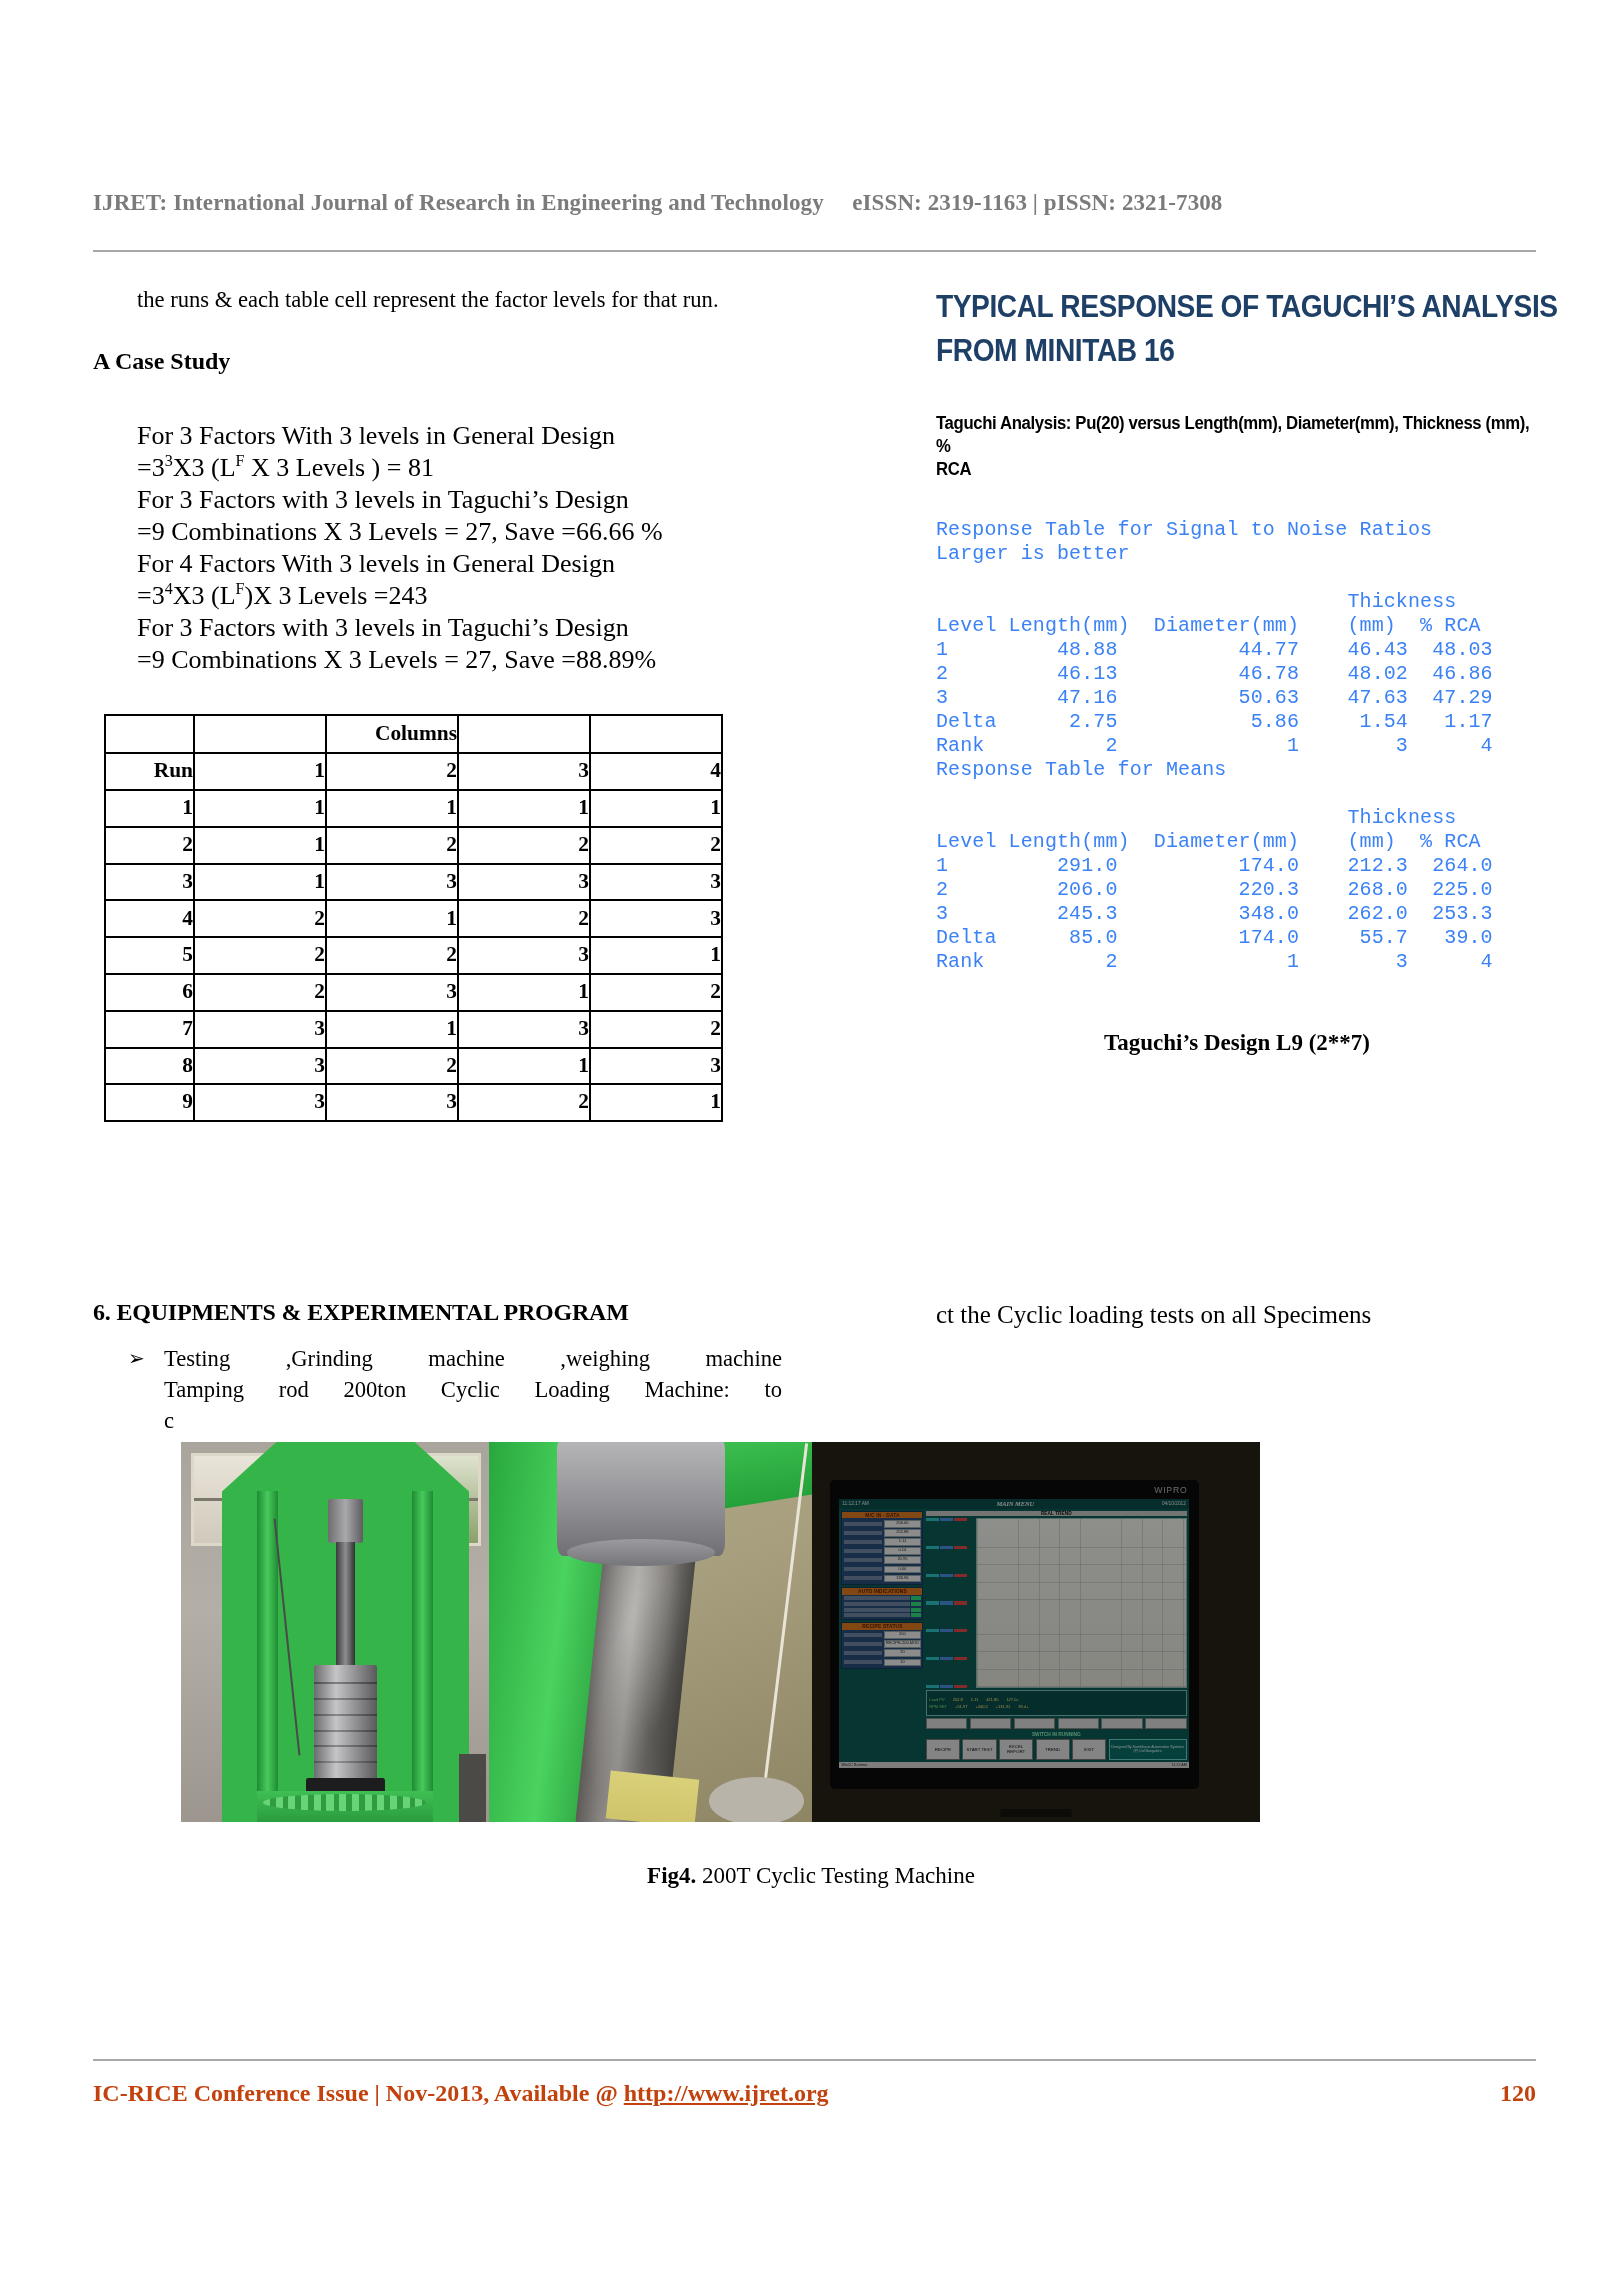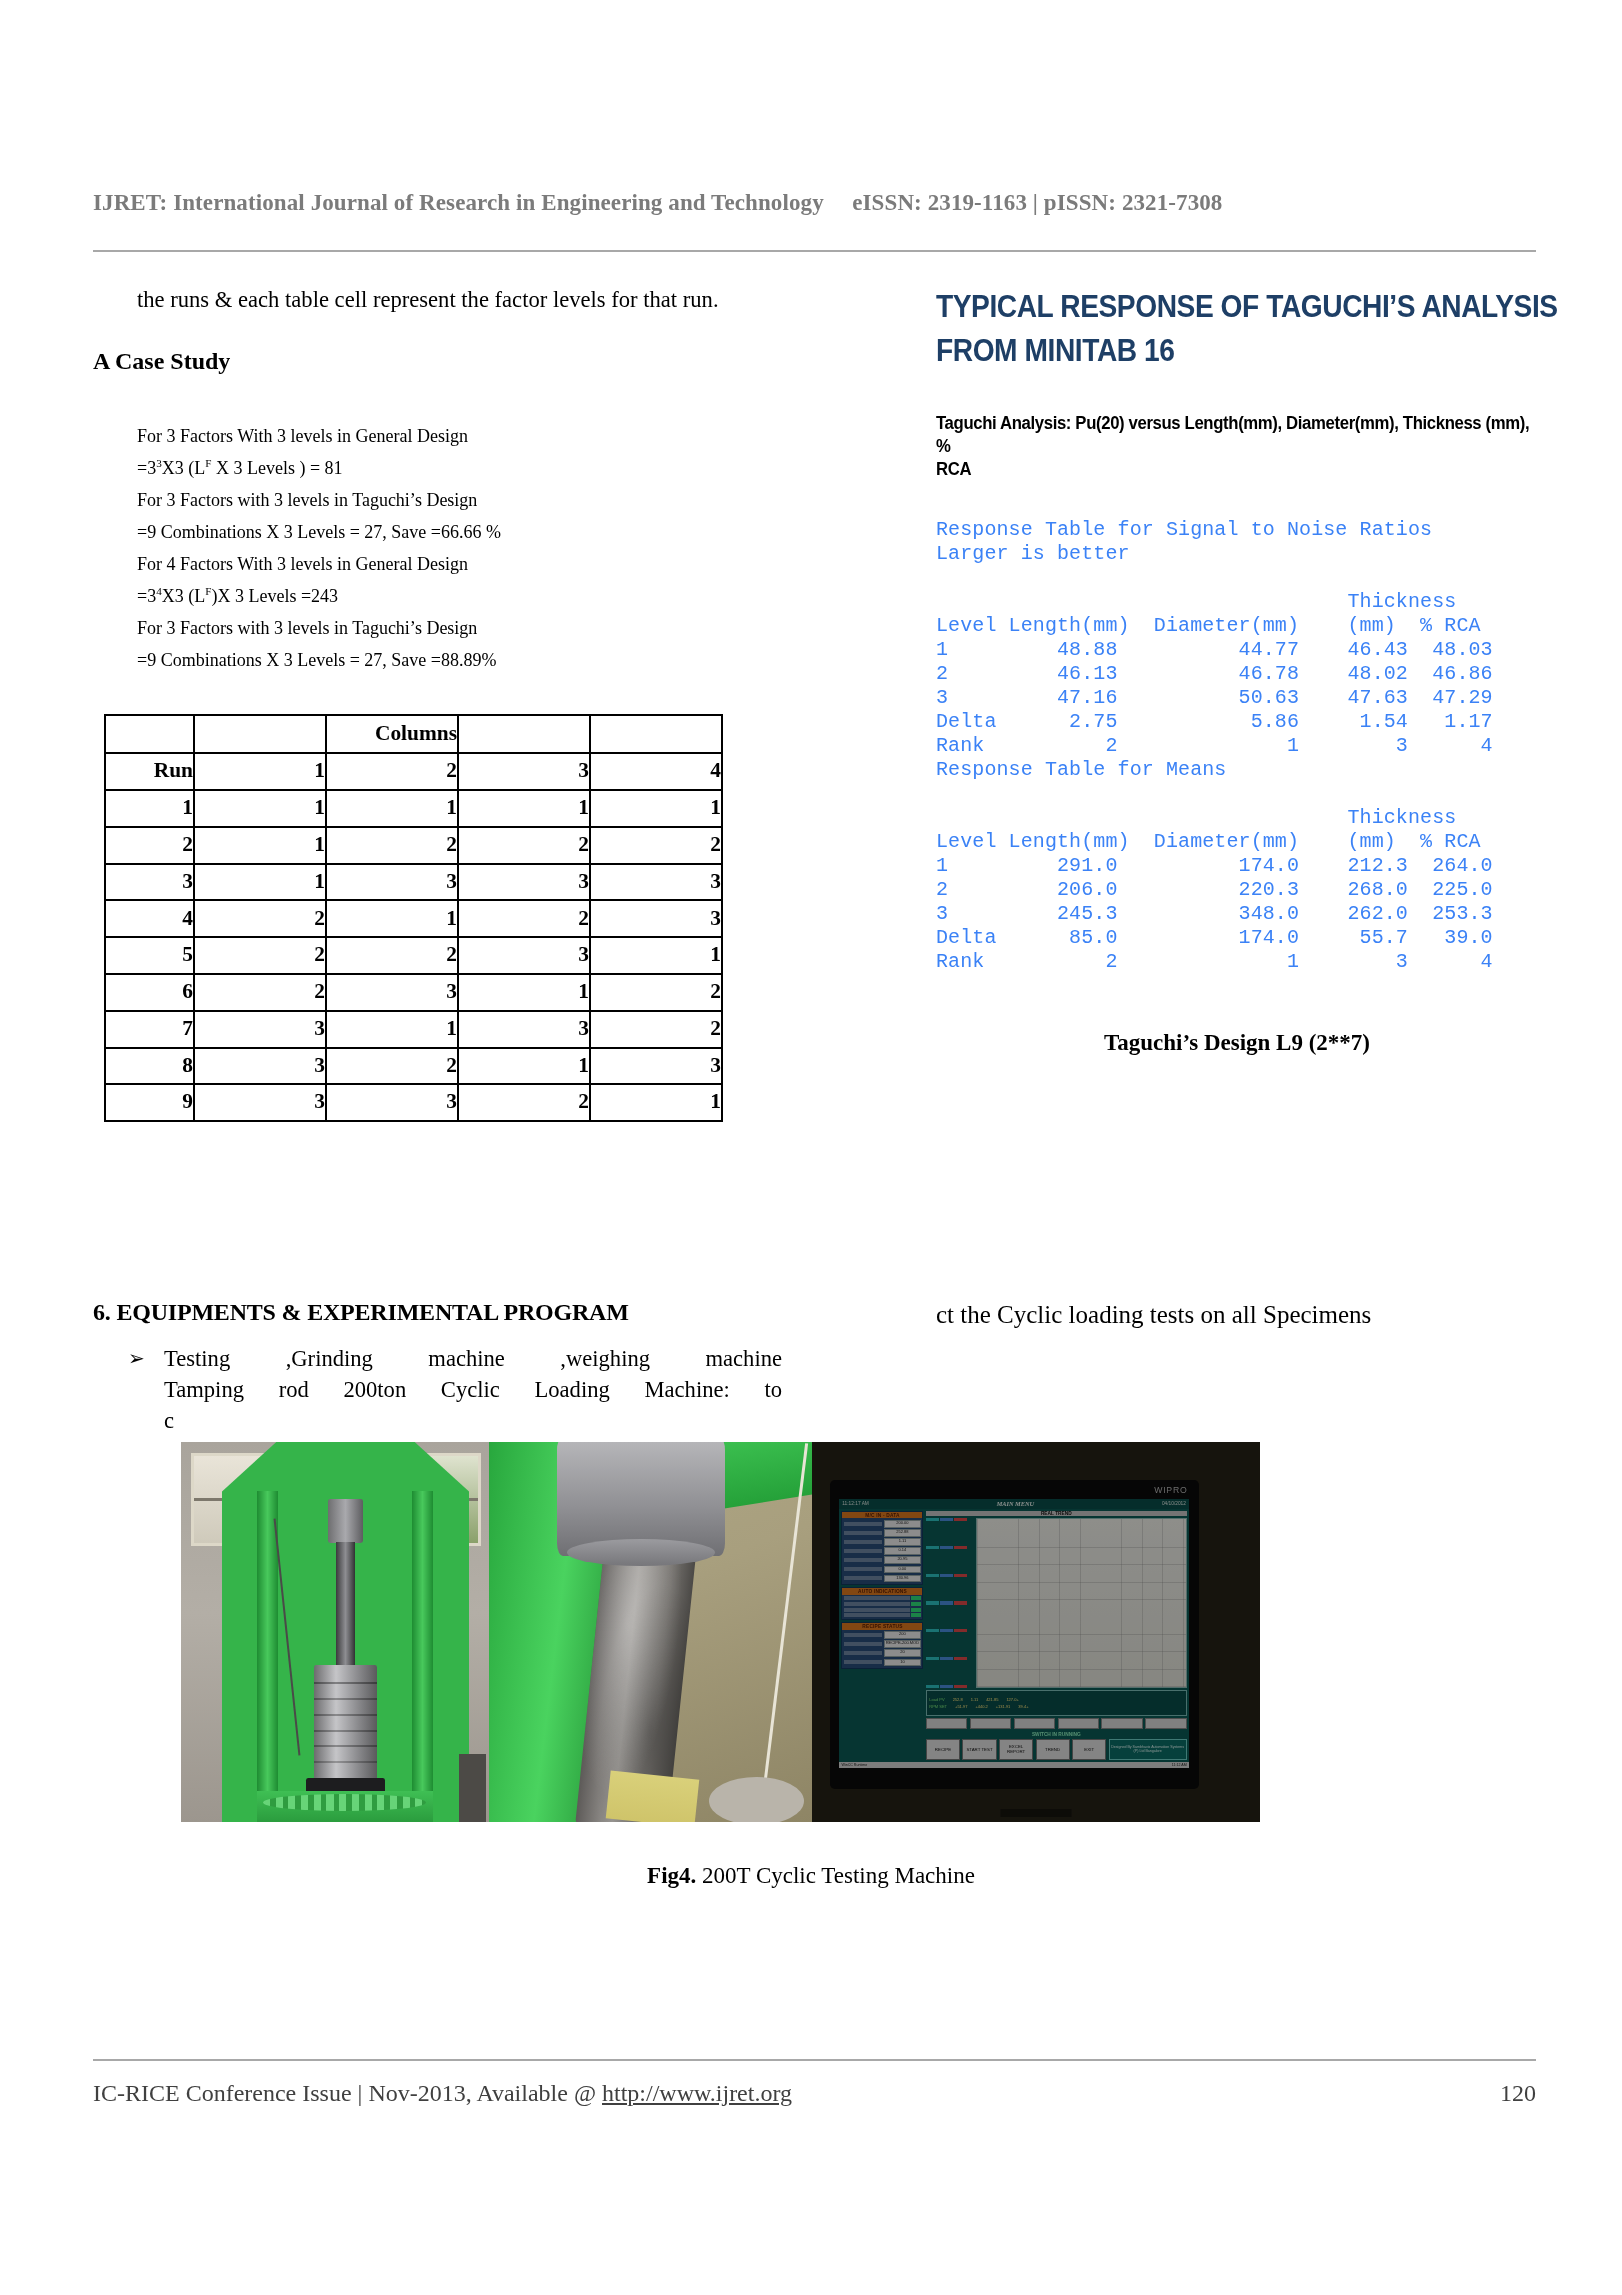--- a/index.html
+++ b/index.html
@@ -76,21 +76,21 @@
 
   h2.sec-head {
     font-size: 24px;
     font-weight: bold;
     margin: 32px 0 14.3px 0;
     line-height: 28.5px;
   }
 
   .formula-block {
     padding-left: 44px;
-    font-size: 18px;
+    font-size: 26px;
     line-height: 32px;
     margin-top: 44px;
   }
   .formula-block div { white-space: nowrap; }
   sup { font-size: 0.62em; vertical-align: super; line-height: 0; }
 
   
   .l9-wrap {
     margin-top: 38px;
     padding-left: 11px;
@@ -459,21 +459,21 @@
 
   
   .foot-rule {
     position: absolute;
     left: 93px; top: 2059px; width: 1443px; height: 1.6px; background: #a8a8a8;
   }
   .footer {
     position: absolute;
     left: 93px; top: 2080px; width: 1443px;
     display: flex; align-items: baseline; justify-content: space-between;
-    color: #404040; font-weight: normal; font-size: 24px;
+    color: #c2410c; font-weight: bold; font-size: 24px;
   }
   .footer .url { text-decoration: underline; }
 </style>
 </head>
 <body>
 
 <div class="page">
 
   <div class="run-head">
     <span class="jtitle">IJRET: International Journal of Research in Engineering and Technology</span>

